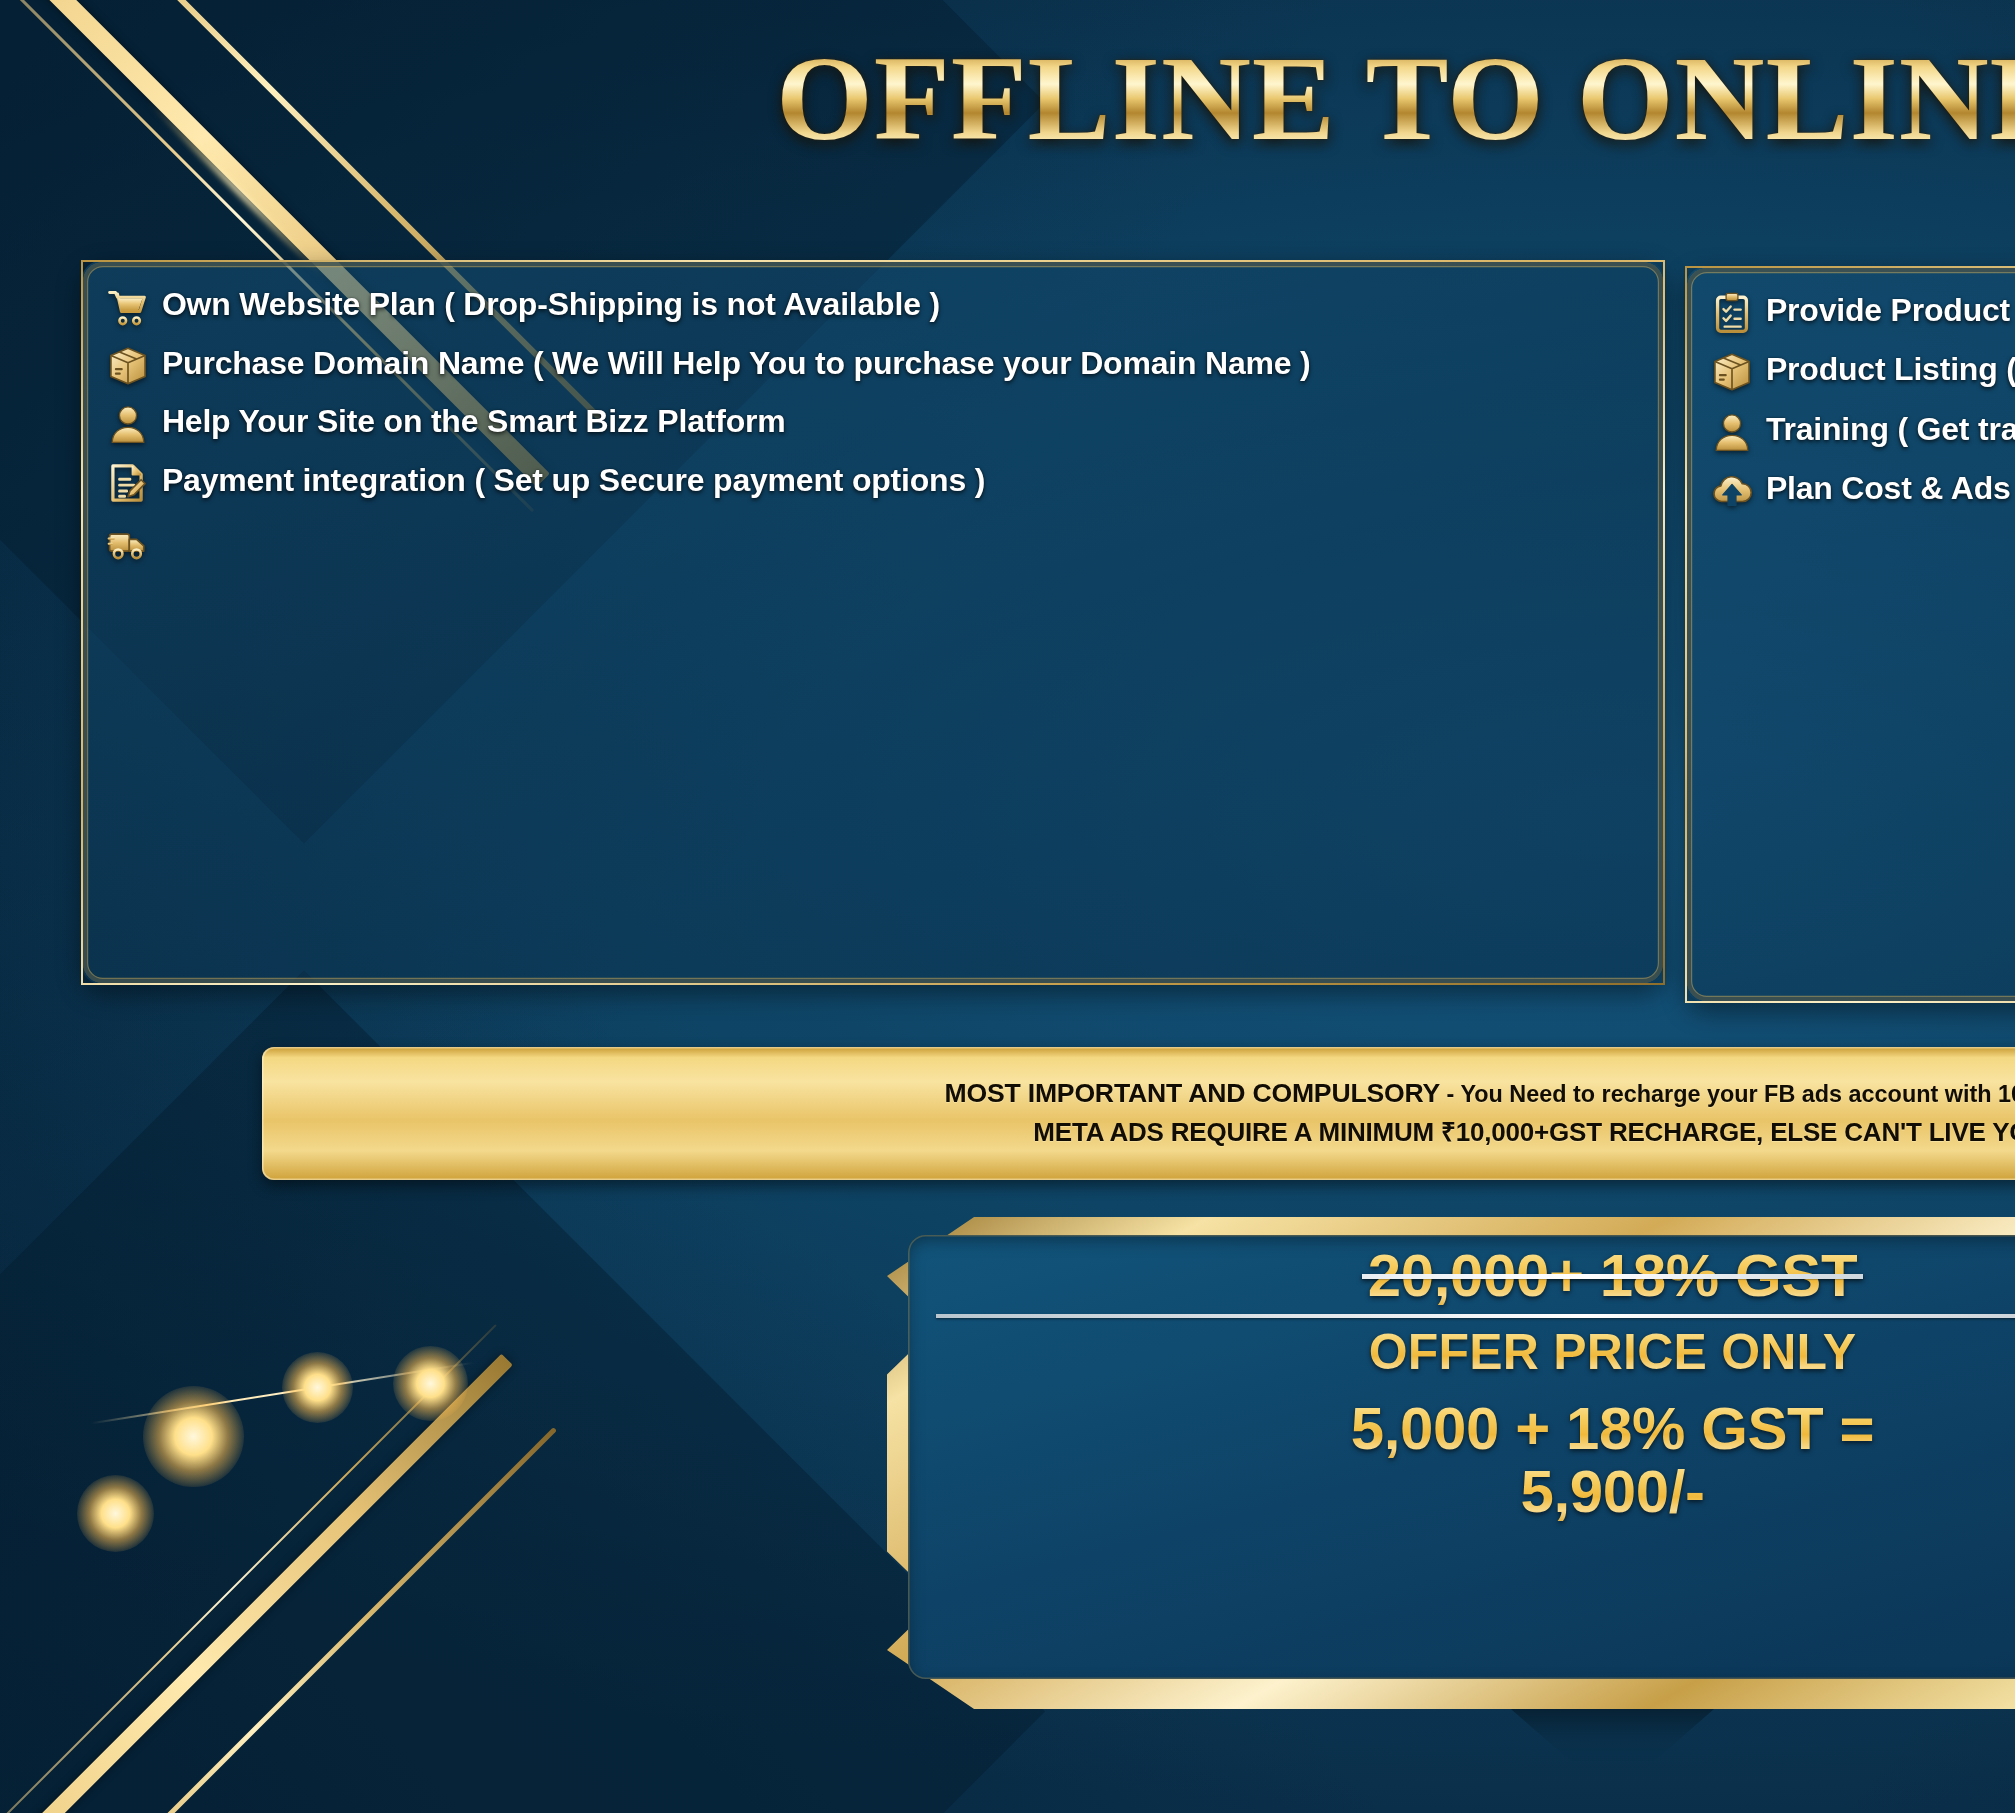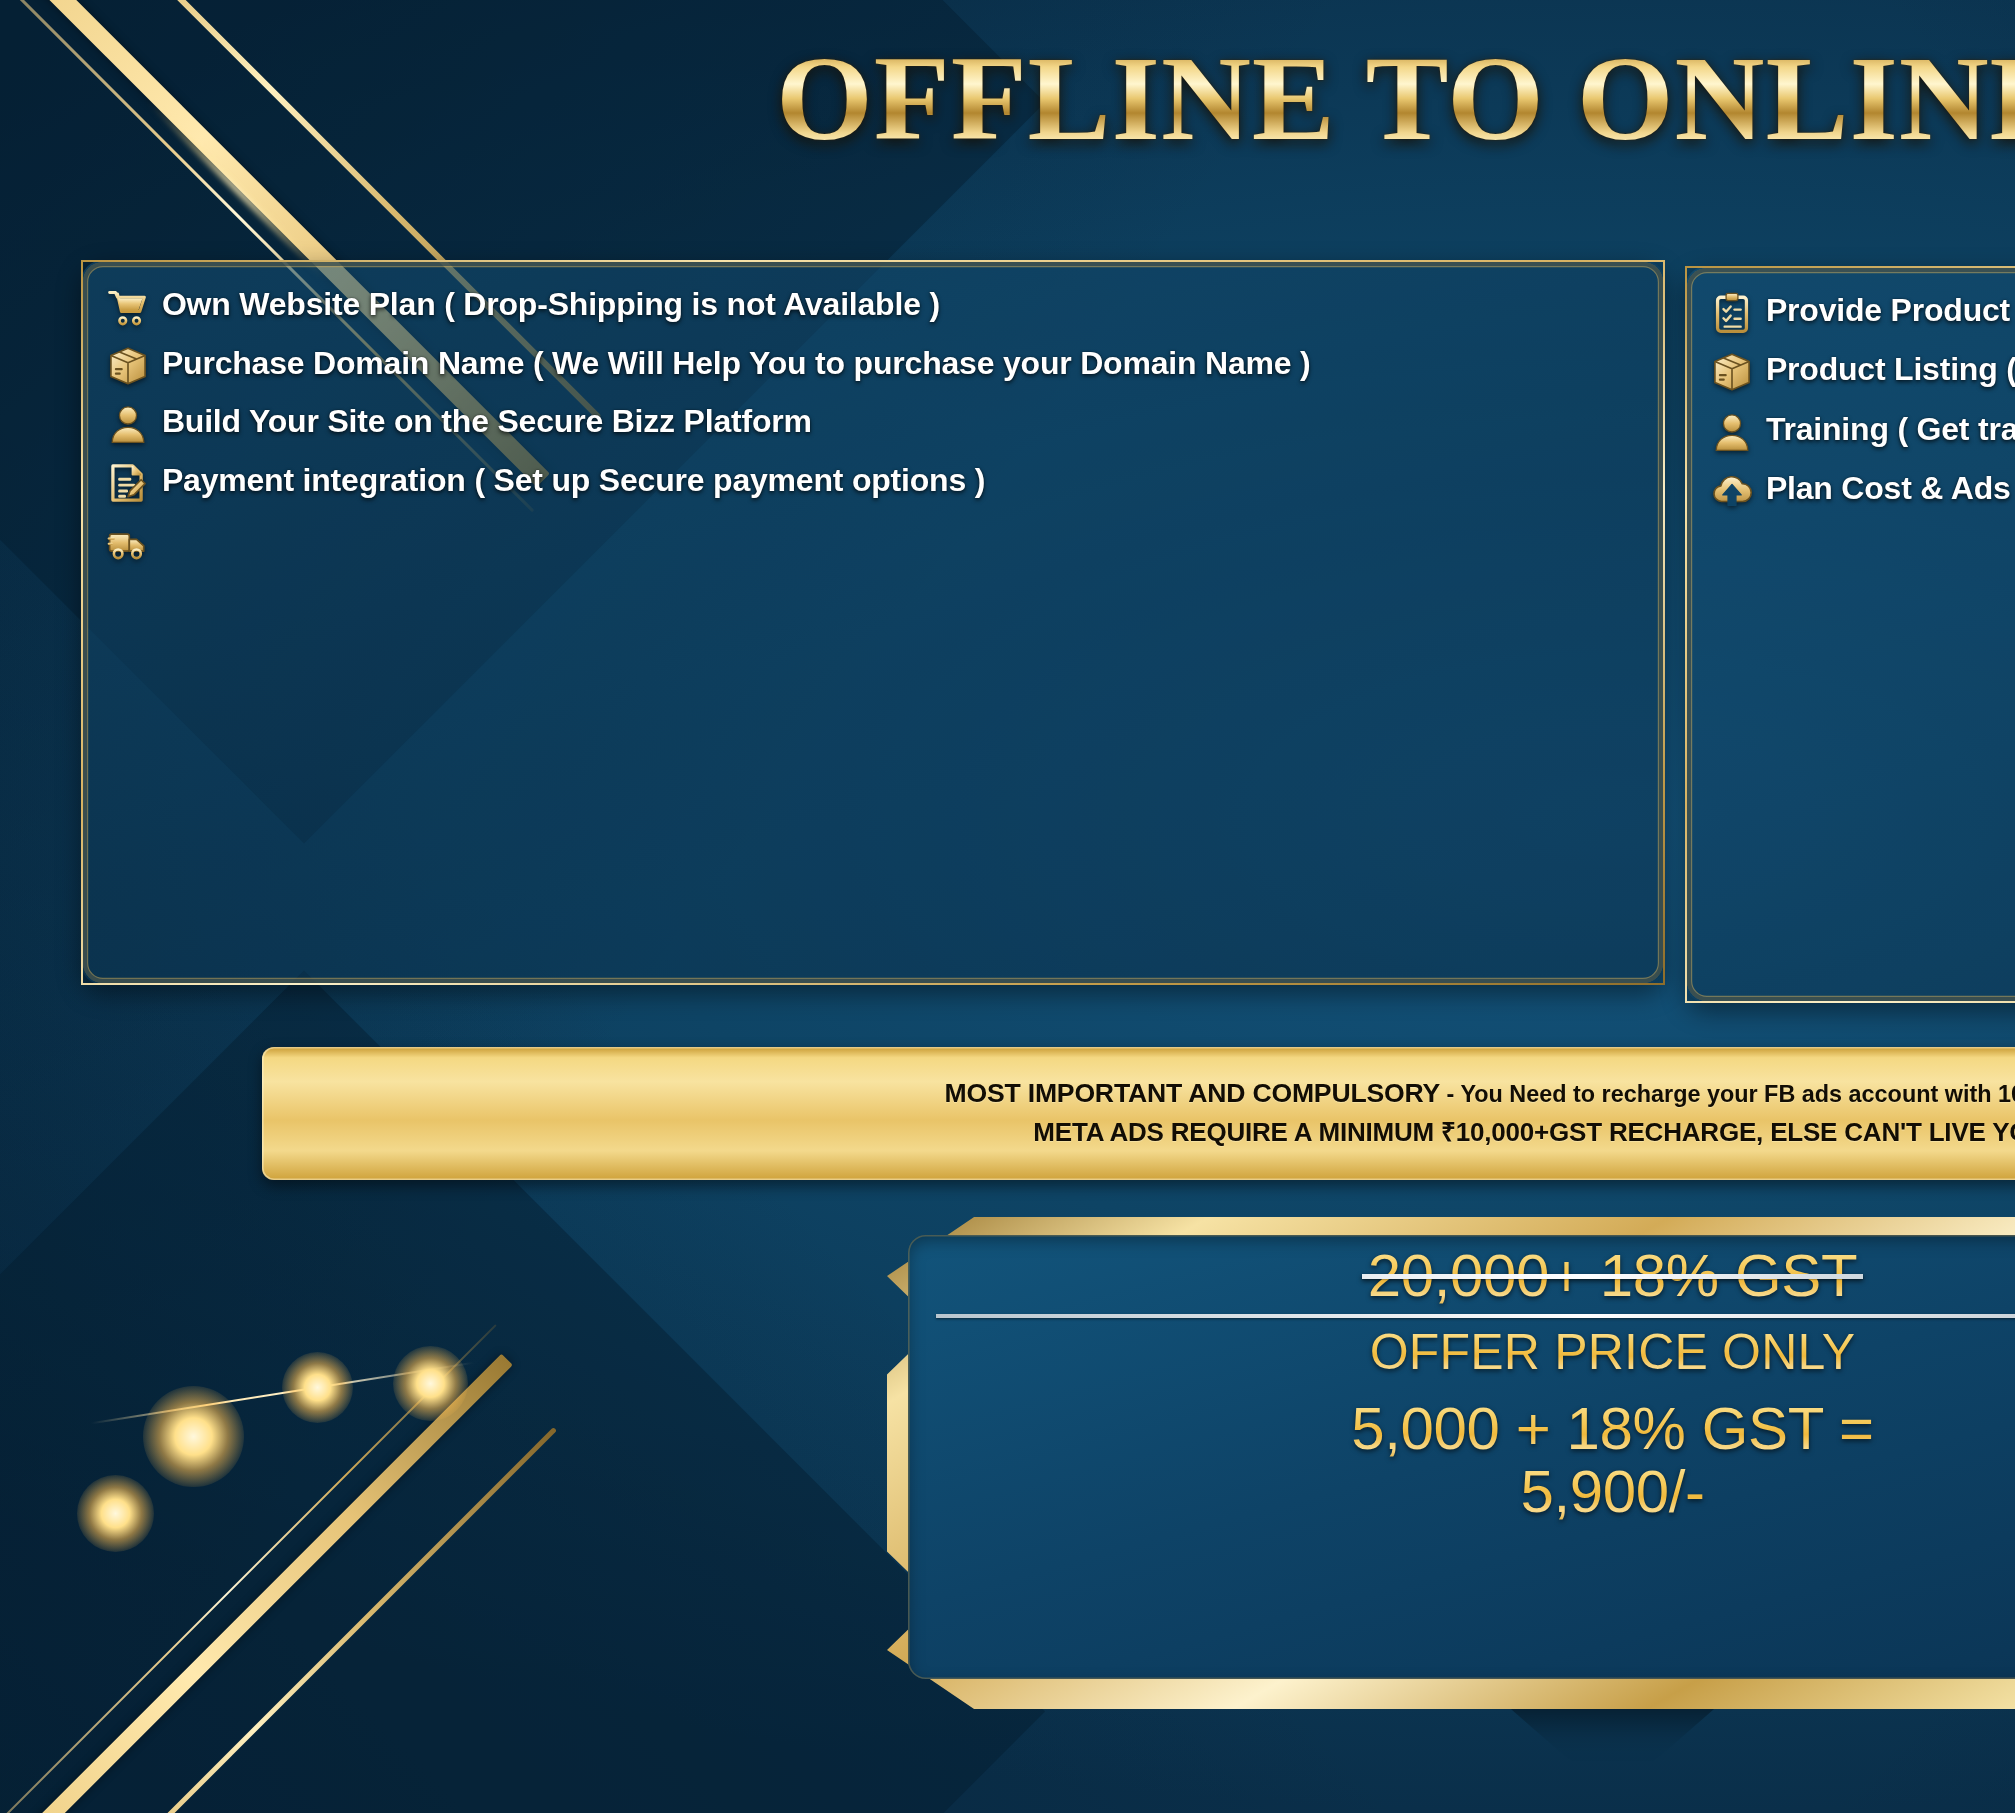--- a/index.html
+++ b/index.html
@@ -151,21 +151,21 @@
     border-radius:17.7px;
     box-shadow:inset 0 0 0 1.6px rgba(185,150,75,.35), inset 0 5.6px 16px rgba(0,0,0,.35);
     display:flex; flex-direction:column; align-items:center; justify-content:flex-start;
     padding:10.5px 28px 0 28px;
   }
   .gold-num{
     background:linear-gradient(180deg,#fbe8a8 0%,#f7cf63 30%,#f0b93c 58%,#f8da8c 80%,#e0ac3c 100%);
     -webkit-background-clip:text; background-clip:text;
     color:transparent; -webkit-text-fill-color:transparent;
     filter:drop-shadow(0 2.4px 2.8px rgba(0,0,0,.62));
-    font-weight:400; line-height:1.04; text-align:center; white-space:nowrap;
+    font-weight:700; line-height:1.04; text-align:center; white-space:nowrap;
   }
   #old-price{ font-size:60px; position:relative; letter-spacing:-0.4px; }
   #old-price-strike{
     position:absolute; left:-5.6px; right:-5.6px; top:46%; height:5.2px;
     background:linear-gradient(90deg,#e9eef2,#ffffff 45%,#cfd8de);
     box-shadow:0 0.8px 1.6px rgba(0,0,0,.5);
   }
   #badge-divider{
     width:100%; height:3.6px; margin:6.4px 0 8.9px 0;
     background:linear-gradient(90deg,#b9c6cf,#ffffff 48%,#aebac4);
@@ -253,21 +253,21 @@
               <linearGradient id="g3" x1="0" y1="0" x2="0" y2="1">
             <stop offset="0" stop-color="#fbeec2"></stop>
                 <stop offset="50%" stop-color="#e5bf6f"></stop>
                 <stop offset="100%" stop-color="#b98f3c"></stop>
           </linearGradient>
             </defs>
           <circle cx="32" cy="19" r="13" fill="url(#g3)" stroke="#6b5220" stroke-width="2"></circle>
           <path d="M8 60c0-14 11-23 24-23s24 9 24 23z" fill="url(#g3)" stroke="#6b5220" stroke-width="2"></path>
         </svg>
       </span>
-      <span class="feat-text">Build Your Site on the Secure Bizz Platform</span>
+      <span class="feat-text">Help Your Site on the Smart Bizz Platform</span>
     </div>
 
     <div class="feat">
       <span class="feat-icon">
         <svg viewBox="0 0 64 64">
           <defs>
               <linearGradient id="g4" x1="0" y1="0" x2="1" y2="1">
             <stop offset="0" stop-color="#fdf2cf"></stop>
                 <stop offset="55%" stop-color="#e4be6f"></stop>
                 <stop offset="100%" stop-color="#b98f3c"></stop>

